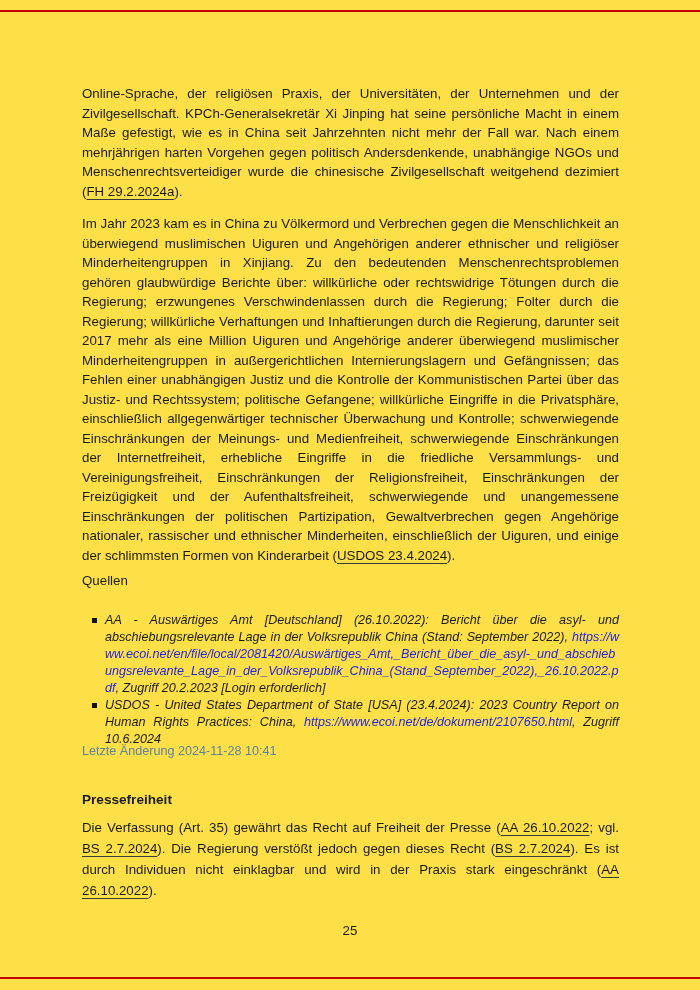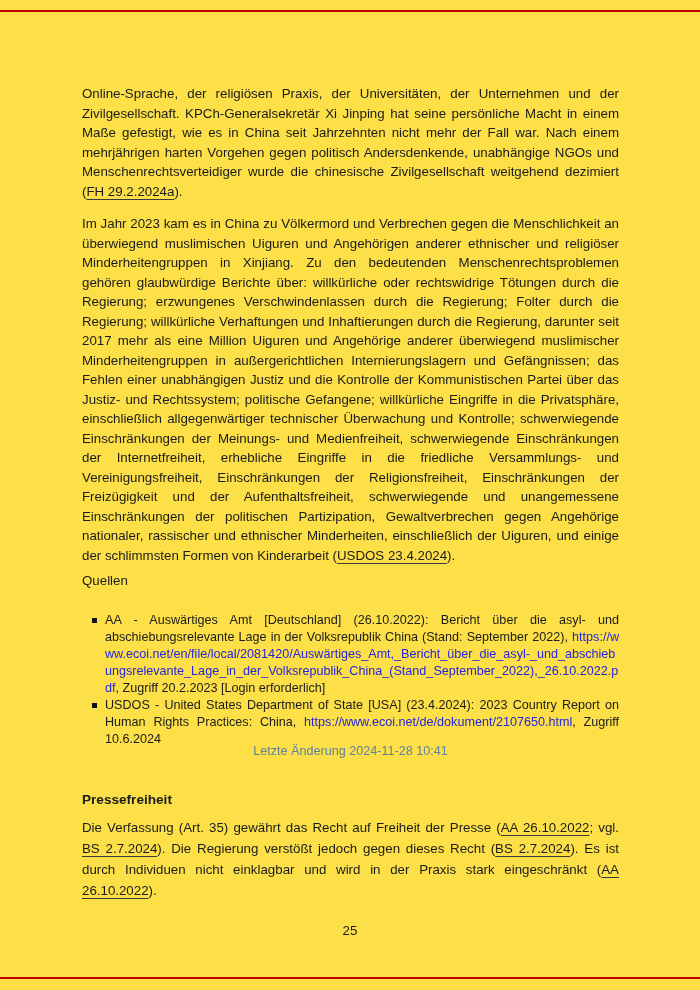--- a/index.html
+++ b/index.html
@@ -57,20 +57,21 @@
     padding: 0;
     list-style: none;
   }
   .src-list li {
     position: relative;
     padding-left: 23px;
     font-size: 12.6px;
     line-height: 17px;
     text-align: justify;
     margin: 0;
+    font-style: italic;
   }
   .bullet {
     position: absolute;
     left: 10px;
     top: 6px;
     width: 5px;
     height: 5px;
     background: #111111;
     display: inline-block;
   }
@@ -89,21 +90,20 @@
     font-size: 15px;
     font-weight: bold;
     color: var(--heading-blue, #3f6382);
     letter-spacing: 0.1px;
   }
   .sec-num { margin-right: 15px; }
   .last-change {
     margin-top: 6px;
     font-size: 12.6px;
     color: var(--subheading-blue, #60809d);
-    text-align: center;
   }
   .subsection-title {
     position: absolute;
     left: 82px;
     top: 792px;
     font-size: 13.6px;
     font-weight: bold;
     color: var(--text-color, #1b1b1b);
   }
   .p-last {

